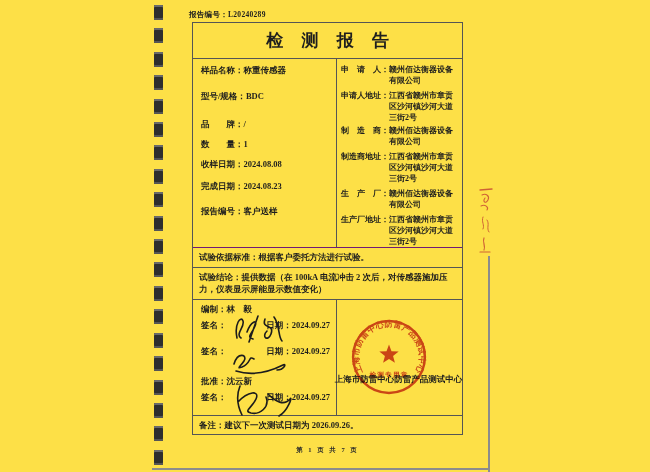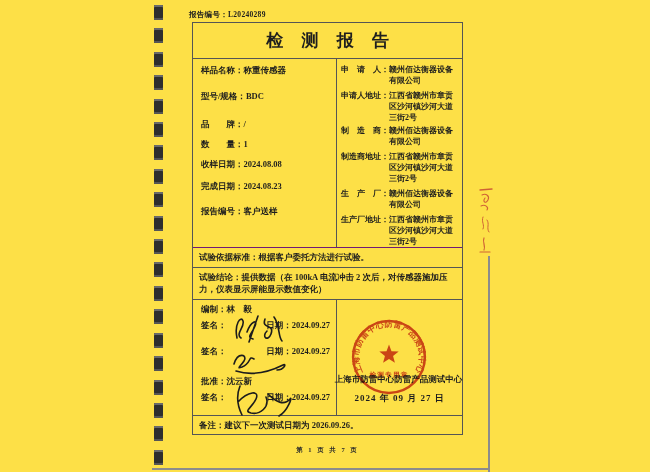--- a/index.html
+++ b/index.html
@@ -172,21 +172,20 @@
               <path d="M13,4 C9,14 11,25 15,33 M11,20 C21,9 33,8 29,17 C25,26 16,29 24,31 C33,33 43,25 39,15"></path>
               <path d="M41,12 C49,20 57,24 63,17 C66,13 61,29 52,34"></path>
             </svg>
             <span class="datepart"><span>日期：</span><span>2024.09.27</span></span>
           </div>
         </div>
 
       </div>
       <div class="cell right stampcell">
         <div class="orgline">上海市防雷中心防雷产品测试中心</div>
-        <div class="dateline">2024 年 09 月 27 日</div>
         <svg class="stamp" viewBox="0 0 100 100">
           <defs>
             <path id="ringpath" d="M 16.2,69.5 A 39,39 0 1 1 83.8,69.5"></path>
           </defs>
           <circle cx="50" cy="50" r="46" stroke="#c5372f" stroke-width="3.2" fill="none"></circle>
           <text font-size="10.5" fill="#c5372f" font-weight="bold">
             <textPath href="#ringpath" startOffset="0" textLength="162">上海市防雷中心防雷产品测试中心</textPath>
           </text>
           <polygon fill="#c5372f" points="50,34 53.2,42.6 62.4,43 55.2,48.7 57.6,57.5 50,52.5 42.4,57.5 44.8,48.7 37.6,43 46.8,42.6"></polygon>
           <text x="50" y="76" text-anchor="middle" font-size="8.5" letter-spacing="1.5" fill="#c5372f" font-weight="bold">检测专用章</text>

